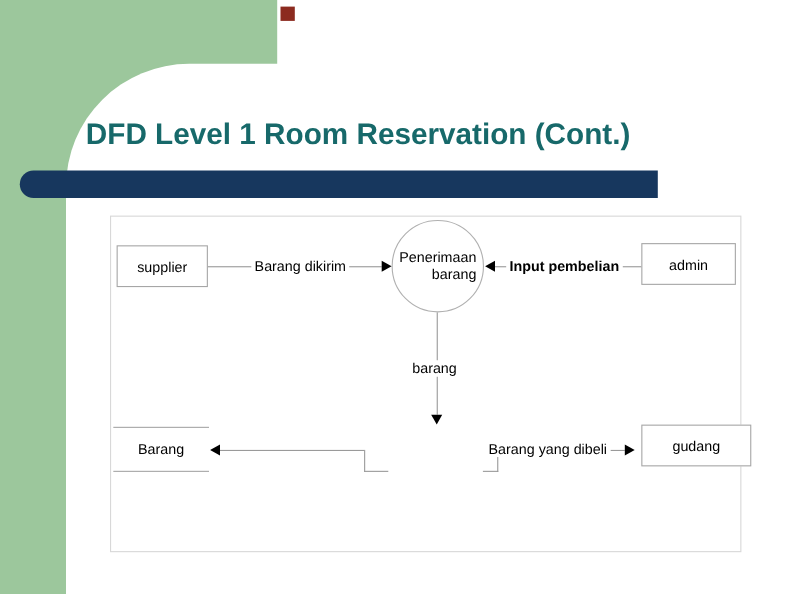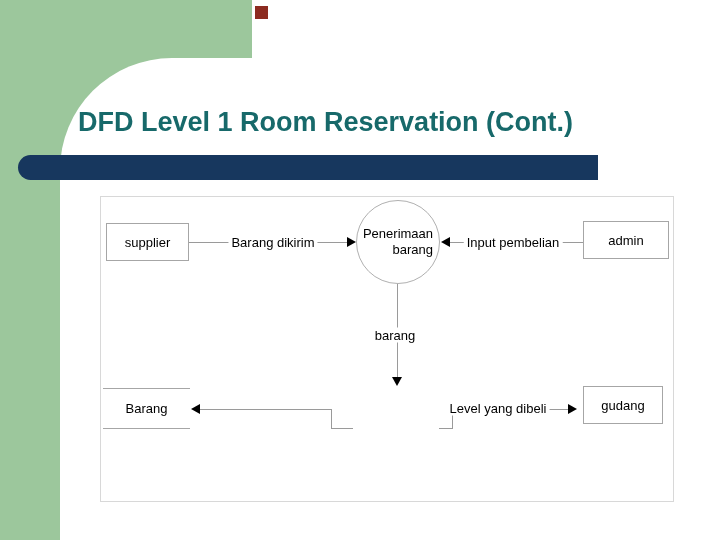--- a/index.html
+++ b/index.html
@@ -19,21 +19,21 @@
 
   
   .diagram{position:absolute;left:100px;top:196px;width:572px;height:304px;
        background:#ffffff;border:1px solid #d8d8d8;font-size:13px;color:#000;}
   .diagram *{box-sizing:border-box;}
 
   .ext-box{position:absolute;border:1px solid #a6a6a6;background:#fff;
        display:flex;align-items:center;justify-content:center;}
   .box-supplier{left:5px;top:26px;width:83px;height:38px;}
   .box-admin{left:482px;top:24px;width:86px;height:38px;}
-  .box-gudang{left:482px;top:189px;width:80px;height:38px;}
+  .box-gudang{left:482px;top:189px;width:100px;height:38px;}
 
   .store{position:absolute;left:2px;top:191px;width:87px;height:41px;
        border-top:1px solid #a6a6a6;border-bottom:1px solid #a6a6a6;
        display:flex;align-items:center;justify-content:center;background:#fff;}
 
   .process{position:absolute;border:1px solid #b0b0b0;border-radius:50%;background:#fff;
        display:flex;align-items:center;justify-content:center;text-align:right;
        line-height:16px;white-space:pre-line;}
   .proc-1{left:255px;top:3px;width:84px;height:84px;}
   .proc-2{left:252px;top:188px;width:86px;height:86px;}
@@ -49,21 +49,21 @@
   .flow-label{position:absolute;transform:translate(-50%,-50%);background:#ffffff;
        padding:0 3px;white-space:nowrap;}
 
   
   .f1-line{left:88px;top:45px;width:158px;}
   .f1-ah{left:246px;top:40px;}
   .f1-lb{left:172px;top:45px;text-align:right;}
 
   .f2-line{left:349px;top:45px;width:133px;}
   .f2-ah{left:340px;top:40px;}
-  .f2-lb{left:412px;top:45px;}
+  .f2-lb{left:412px;top:45px;font-weight:bold;}
 
   .f3-line{left:296px;top:87px;height:93px;}
   .f3-ah{left:291px;top:180px;}
   .f3-lb{left:294px;top:138px;}
 
   .f4-h2{left:99px;top:212px;width:131px;}
   .f4-v{left:230px;top:212px;height:20px;}
   .f4-h1{left:230px;top:231px;width:22px;}
   .f4-ah{left:90px;top:207px;}
   .f4-lb{left:178px;top:211px;}
@@ -119,16 +119,16 @@
 
     <div class="hline f4-h1"></div>
     <div class="vline f4-v"></div>
     <div class="hline f4-h2"></div>
     <div class="ah ah-left f4-ah"></div>
 
     <div class="hline f5-h1"></div>
     <div class="vline f5-v"></div>
     <div class="hline f5-h2"></div>
     <div class="ah ah-right f5-ah"></div>
-    <div class="flow-label f5-lb">Level yang dibeli</div>
+    <div class="flow-label f5-lb">Barang yang dibeli</div>
 
   </div>
 </div>
 
 </body></html>

